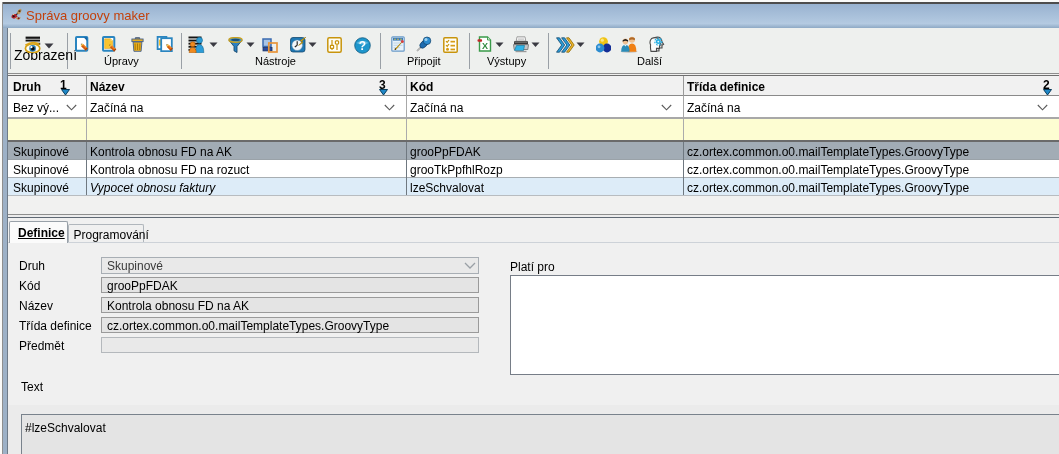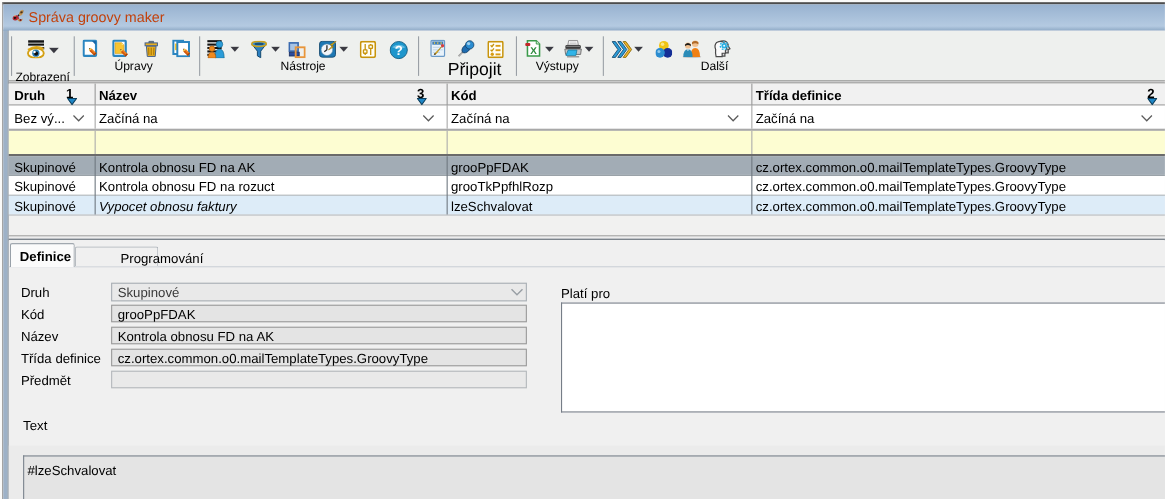--- a/index.html
+++ b/index.html
@@ -37,24 +37,24 @@
   <div class="abs" style="left:8px;top:28px;width:1051px;height:45px;background:#eef0ee;"></div>
   <div class="abs" style="left:8px;top:73px;width:1051px;height:1px;background:#8e8e8e;"></div>
   <div id="toolbar-sep"></div>
   <div class="abs" style="left:10px;top:33px;width:1px;height:36px;background:#9aa0a6;"></div>
   <div class="abs" style="left:67px;top:33px;width:1px;height:36px;background:#9aa0a6;"></div>
   <div class="abs" style="left:181px;top:33px;width:1px;height:36px;background:#9aa0a6;"></div>
   <div class="abs" style="left:380px;top:33px;width:1px;height:36px;background:#9aa0a6;"></div>
   <div class="abs" style="left:469px;top:33px;width:1px;height:36px;background:#9aa0a6;"></div>
   <div class="abs" style="left:548px;top:33px;width:1px;height:36px;background:#9aa0a6;"></div>
 
-  <div class="lbl" style="left:14px;top:65px;font-size:11px;text-align:right;">Zobrazení</div>
+  <div class="lbl" style="left:14px;top:47px;font-size:14px;text-align:right;">Zobrazení</div>
   <div class="lbl" style="left:104px;top:55px;font-size:11px;">Úpravy</div>
   <div class="lbl" style="left:255px;top:55px;font-size:11px;">Nástroje</div>
-  <div class="lbl" style="left:407px;top:55px;font-size:16px;">Připojit</div>
+  <div class="lbl" style="left:407px;top:55px;font-size:11px;">Připojit</div>
   <div class="lbl" style="left:487px;top:55px;font-size:11px;">Výstupy</div>
   <div class="lbl" style="left:597px;top:55px;font-size:11px;padding-left:40px;">Další</div>
 
   <svg class="abs" style="left:24px;top:36px;" width="20" height="17" viewBox="0 0 20 17">
     <rect x="1.6" y="0.6" width="14.4" height="2.2" fill="#141414"></rect>
     <rect x="1.6" y="3.6" width="14.4" height="1.9" fill="#141414"></rect>
     <rect x="13.2" y="6.8" width="3" height="2" fill="#141414"></rect>
     <path d="M1.4 9.2 Q8.6 4.6 15.6 8.4" fill="none" stroke="#e0a818" stroke-width="1.7"></path>
     <ellipse cx="8.6" cy="12.4" rx="7.2" ry="4.4" fill="#fffdf2" stroke="#d4a014" stroke-width="1.7"></ellipse>
     <circle cx="8.6" cy="12.4" r="3.3" fill="#2a7ab0"></circle>
@@ -322,23 +322,23 @@
   <div class="abs" style="left:683px;top:141.5px;width:1px;height:53.5px;background:#6f7880;"></div>
   <div class="abs" style="left:8px;top:214px;width:1051px;height:1px;background:#8e8e8e;"></div>
 
   <div class="abs" style="left:8px;top:215px;width:1051px;height:2px;background:#ececec;"></div>
   <div class="abs" style="left:8px;top:217px;width:1051px;height:1.5px;background:#5f6974;"></div>
 
   <div class="abs" style="left:8px;top:218px;width:1051px;height:236px;background:#f0f0f0;"></div>
 
   <div class="abs" style="left:8px;top:241.5px;width:1051px;height:1px;background:#cdd2d8;"></div>
   <div class="abs" style="left:67.5px;top:224px;width:76.5px;height:17.5px;background:#f0f0f0;border:1px solid #b0b6bc;border-bottom:none;border-radius:2px 2px 0 0;"></div>
-  <div class="lbl" style="left:73.5px;top:227.5px;margin-left:36px;">Programování</div>
+  <div class="lbl" style="left:73.5px;top:227.5px;">Programování</div>
   <div class="abs" style="left:8.5px;top:221px;width:59px;height:21.5px;background:#fbfbfb;border:1px solid #98a0a8;border-bottom:none;border-radius:2px 2px 0 0;"></div>
-  <div class="lbl" style="left:18px;top:225.5px;font-weight:bold;">Definice</div>
+  <div class="lbl" style="left:18px;top:225.5px;font-weight:bold;text-decoration:underline;">Definice</div>
 
   <div class="lbl" style="left:19px;top:259px;">Druh</div>
   <div class="lbl" style="left:19px;top:279px;">Kód</div>
   <div class="lbl" style="left:19px;top:299px;">Název</div>
   <div class="lbl" style="left:19px;top:319px;">Třída definice</div>
   <div class="lbl" style="left:19px;top:339px;">Předmět</div>
 
   <div class="abs" style="left:101px;top:257px;width:378px;height:17px;background:#e9e9e9;border:1px solid #a8aeb4;"></div>
   <div class="lbl" style="left:107px;top:259px;color:#3a3a3a;">Skupinové</div>
   <svg class="abs" style="left:464px;top:262px;" width="12" height="7">

